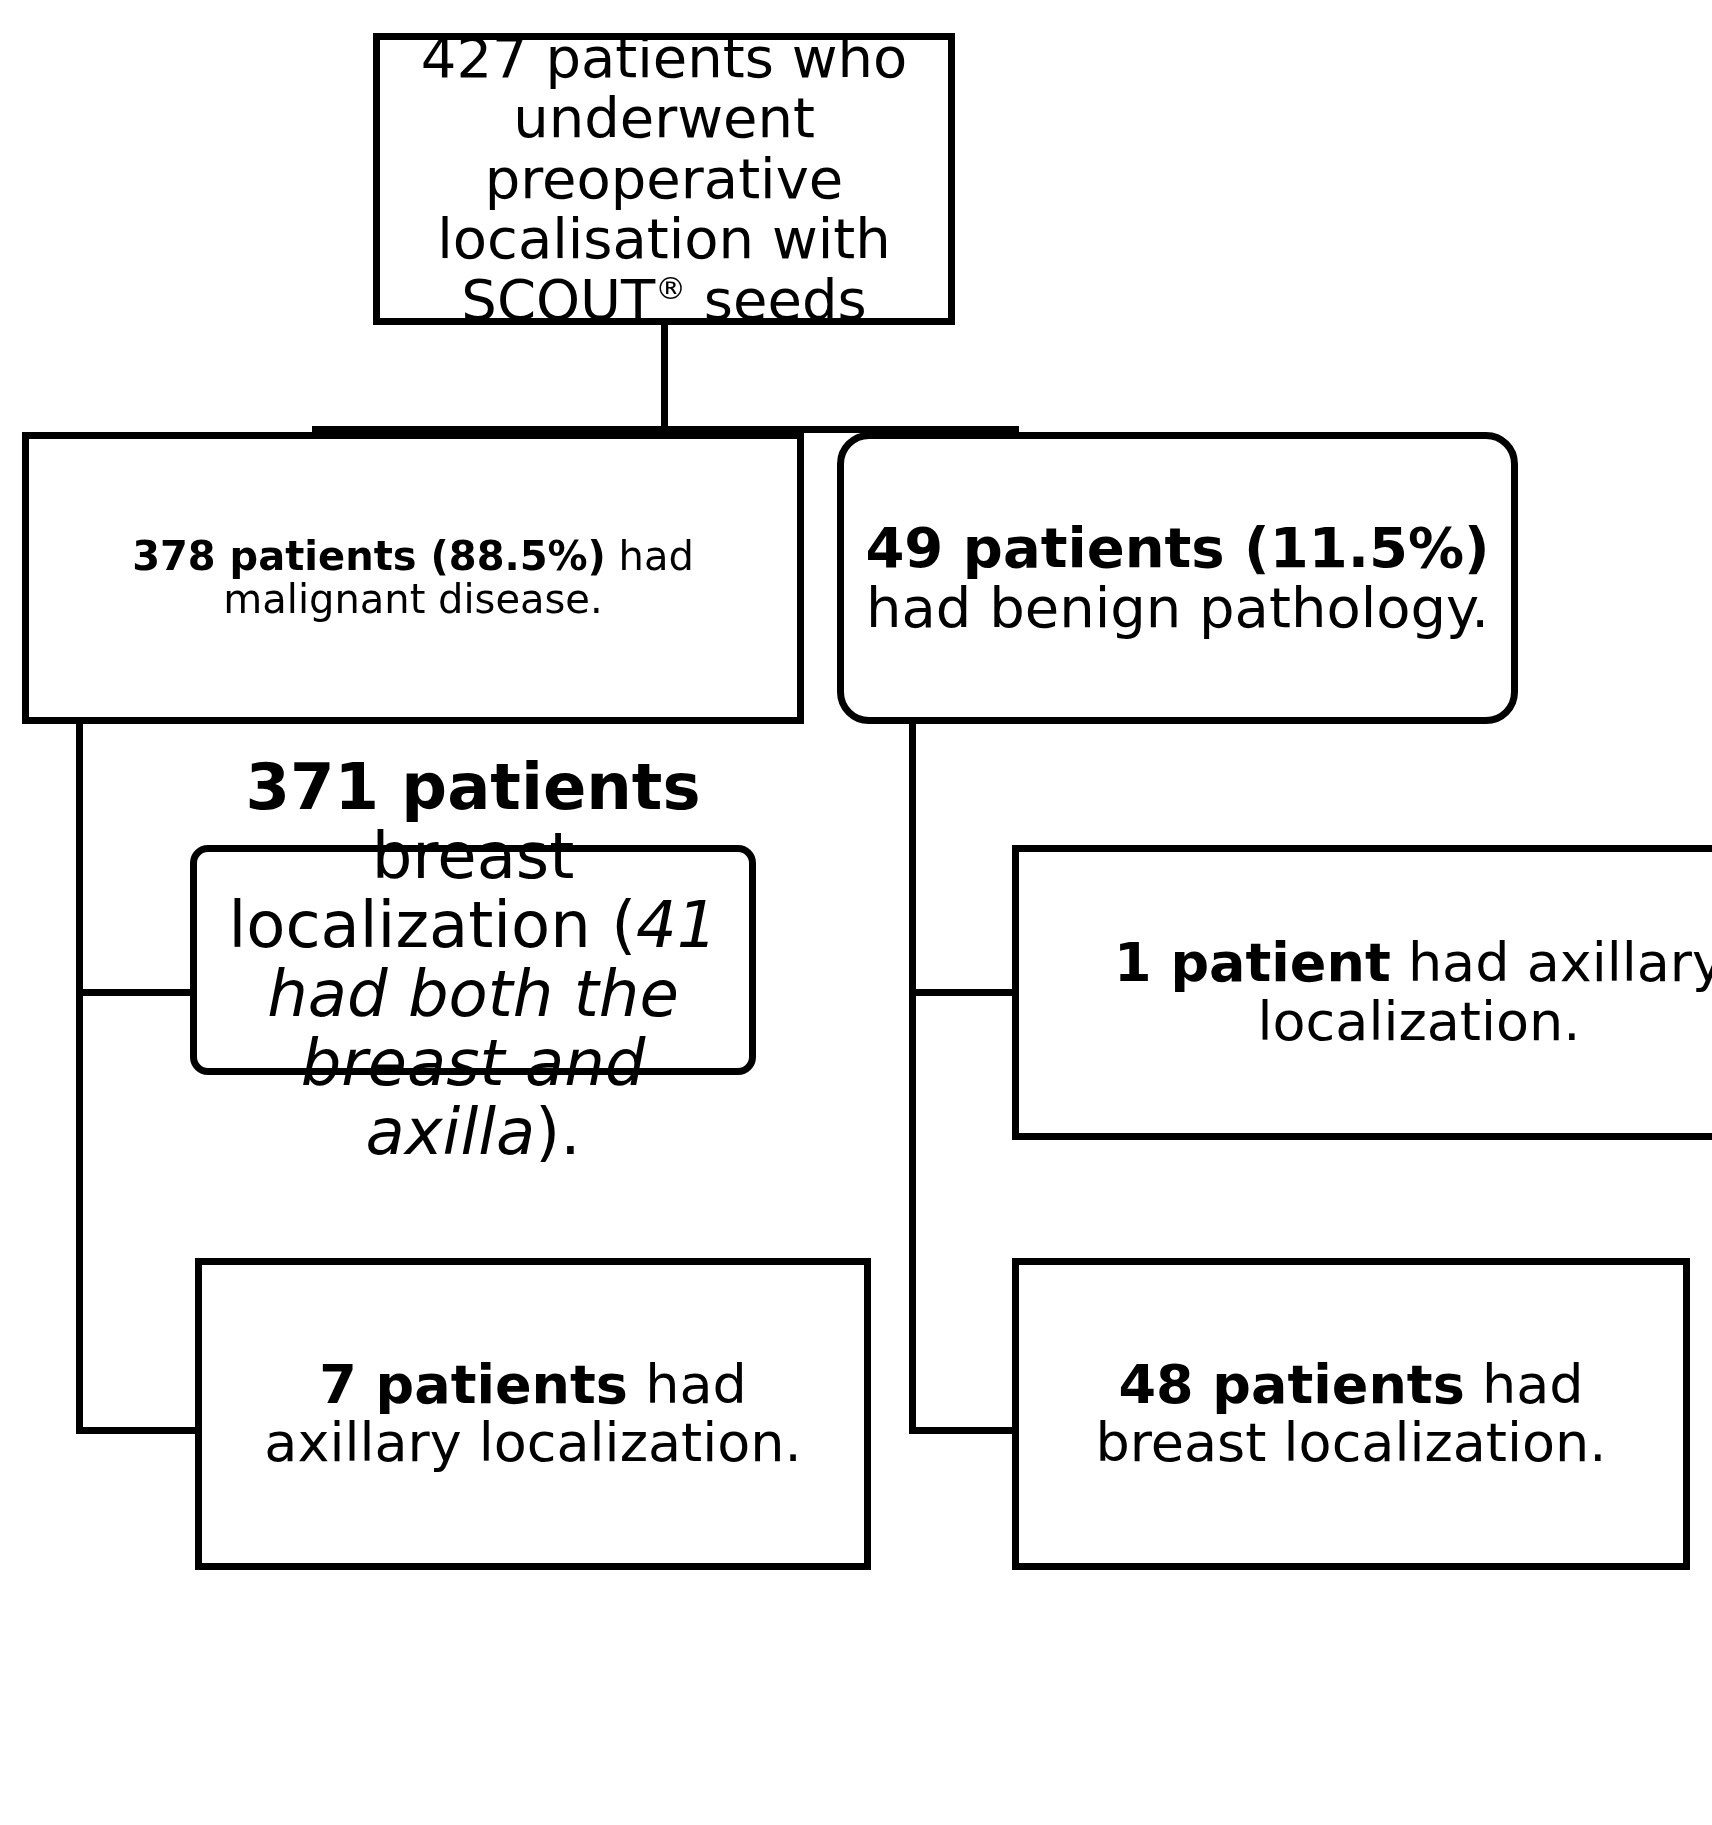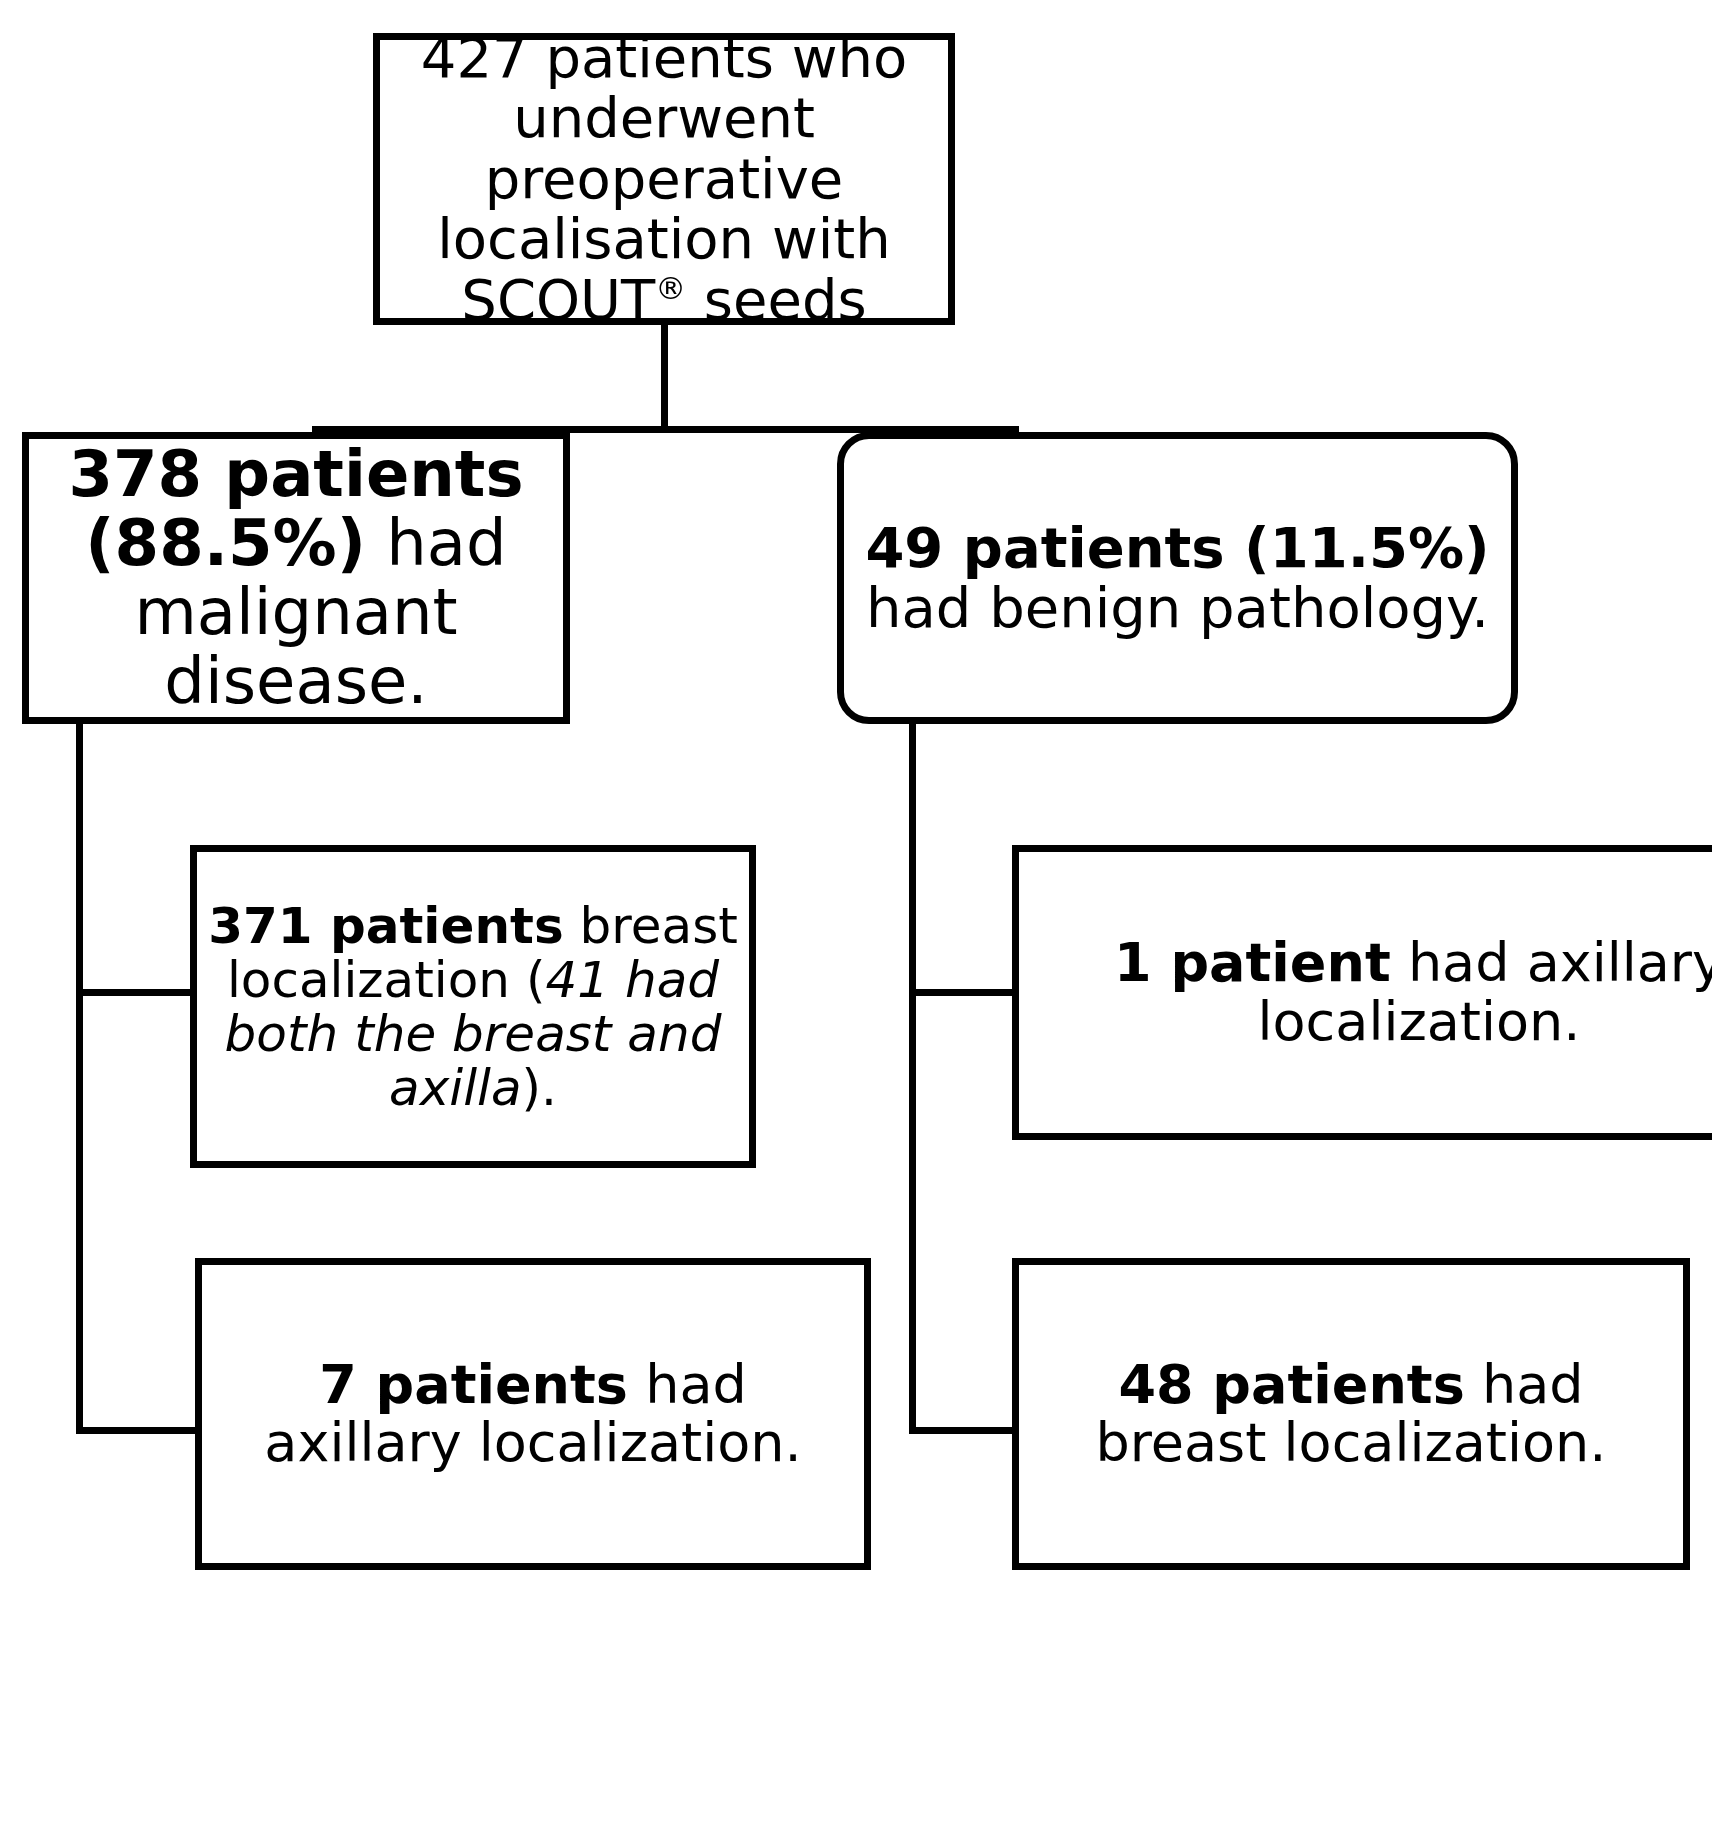--- a/index.html
+++ b/index.html
@@ -38,23 +38,23 @@
     line-height: 1.08;
   }
   .connector {
     position: absolute;
     background: #000000;
     z-index: 1;
   }
 
   
   #box-root      { left: 373px;  top: 33px;   width: 582px;  height: 292px; font-size: 56px; }
-  #box-malignant { left: 22px;   top: 432px;  width: 548px;  height: 292px; font-size: 64px; }
+  #box-malignant { left: 22px;   top: 432px;  width: 782px;  height: 292px; font-size: 40px; }
   #box-benign    { left: 837px;  top: 432px;  width: 681px;  height: 292px; font-size: 56px; border-radius: 32px; }
-  #box-breast-loc{ left: 190px;  top: 845px;  width: 566px;  height: 323px; font-size: 50px; }
+  #box-breast-loc{ left: 190px;  top: 845px;  width: 566px;  height: 230px; font-size: 64px; border-radius: 18px; }
   #box-ax-1      { left: 1012px; top: 845px;  width: 814px;  height: 295px; font-size: 54px; }
   #box-ax-7      { left: 195px;  top: 1258px; width: 676px;  height: 312px; font-size: 54px; }
   #box-breast-48 { left: 1012px; top: 1258px; width: 678px;  height: 312px; font-size: 54px; }
 
   
   
   #conn-root-down   { left: 661px; top: 318px; width: 7px;  height: 115px; }
   #conn-split-bar   { left: 312px; top: 426px; width: 707px; height: 7px; }
   #conn-split-left  { left: 312px; top: 426px; width: 7px;  height: 12px; }
   #conn-split-right { left: 1012px; top: 426px; width: 7px; height: 12px; }

